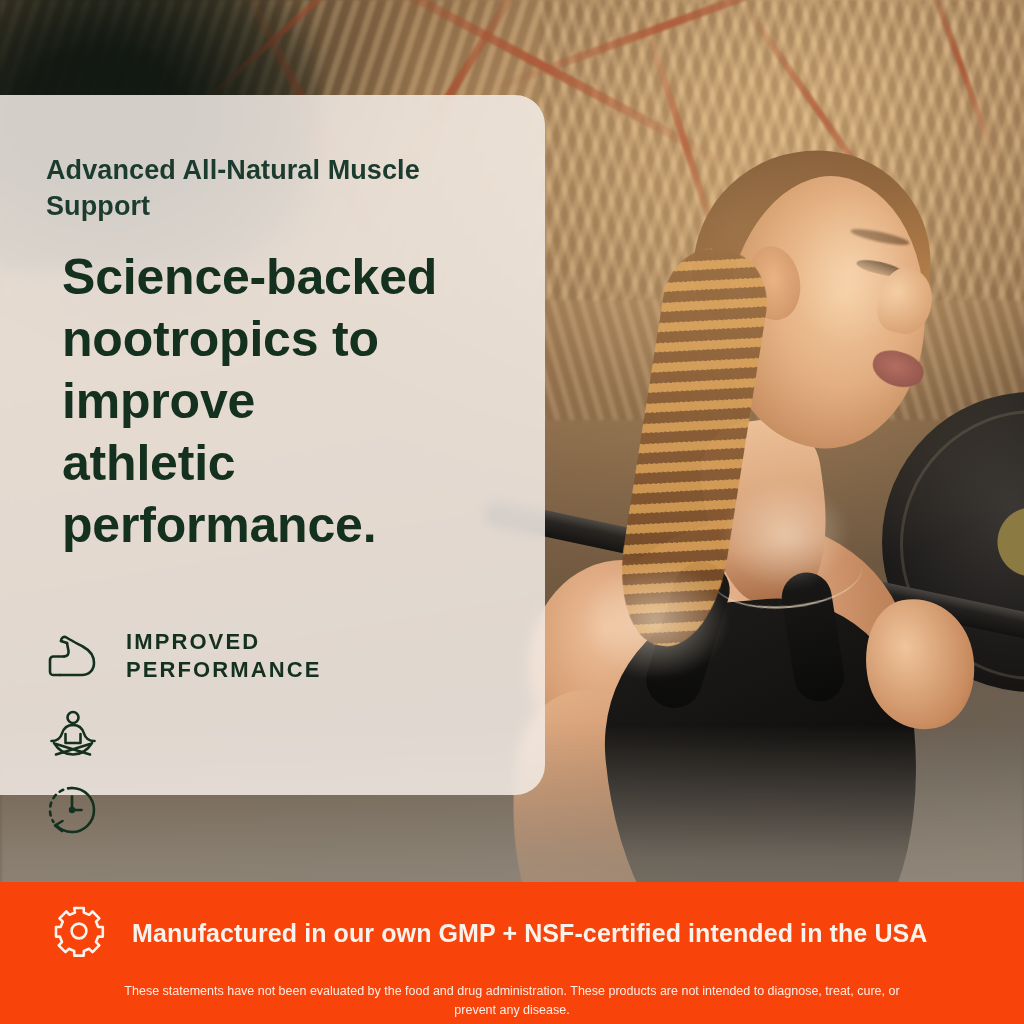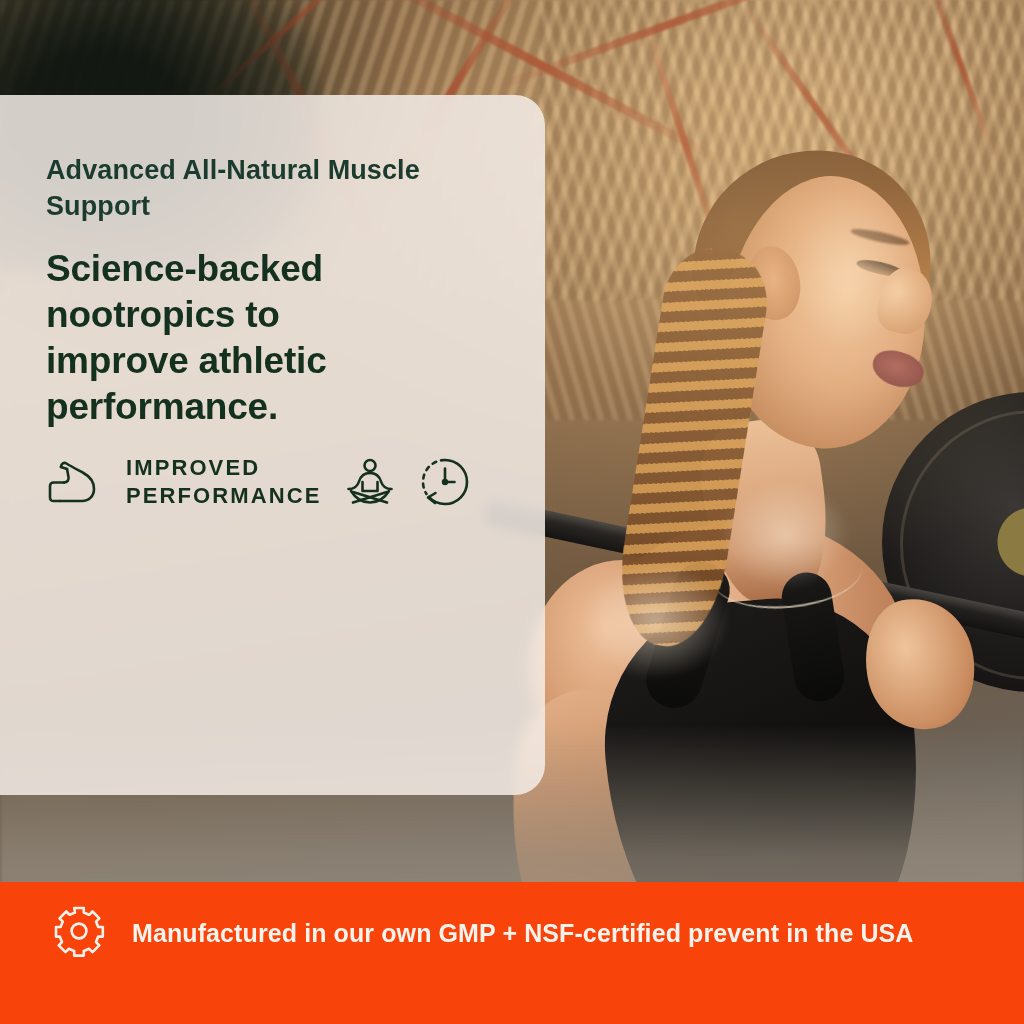--- a/index.html
+++ b/index.html
@@ -300,32 +300,32 @@
     color: #1b3b2f;
     font-size: 27px;
     font-weight: 700;
     line-height: 1.32;
     letter-spacing: .1px;
     margin: 0 0 22px 0;
     max-width: 380px;
   }
   .headline {
     color: #14301f;
-    font-size: 37px;
+    font-size: 50px;
     font-weight: 700;
     line-height: 1.24;
     letter-spacing: -.2px;
-    margin: 0;
+    margin: 16px;
     max-width: 380px;
   }
 
   .features {
-    margin-top: 24px;
+    margin-top: 72px;
     display: flex;
-    flex-direction: row;
+    flex-direction: column;
     gap: 22px;
   }
   .feature {
     display: flex;
     align-items: center;
     gap: 26px;
   }
   .feature-icon {
     width: 54px;
     height: 54px;
@@ -489,17 +489,18 @@
   </div>
 
   <div class="footer">
     <div class="footer-main">
       <span class="gear-icon">
         <svg width="54" height="54" viewBox="0 0 54 54" fill="none" stroke="#faf3ec" stroke-width="2.6" stroke-linejoin="round" stroke-linecap="round">
           <path d="M22.2 4 h9.6 v4.6 l5.4 2.2 l3.3-3.3 l6.8 6.8 l-3.3 3.3 l2.2 5.4 h4.6 v9.6 h-4.6 l-2.2 5.4 l3.3 3.3 l-6.8 6.8 l-3.3-3.3 l-5.4 2.2 v4.6 h-9.6 v-4.6 l-5.4-2.2 l-3.3 3.3 l-6.8-6.8 l3.3-3.3 l-2.2-5.4 H4 v-9.6 h4.6 l2.2-5.4 l-3.3-3.3 l6.8-6.8 l3.3 3.3 l5.4-2.2 z"></path>
           <circle cx="27" cy="27" r="7.4"></circle>
         </svg>
       </span>
-      <span class="footer-headline">Manufactured in our own GMP + NSF-certified prevent in the USA</span>
+      <span class="footer-headline">Manufactured in our own GMP + NSF-certified intended in the USA</span>
     </div>
+    <p class="disclaimer">These statements have not been evaluated by the food and drug administration. These products are not intended to diagnose, treat, cure, or prevent any disease.</p>
   </div>
 
 </div>
 
 </body></html>

